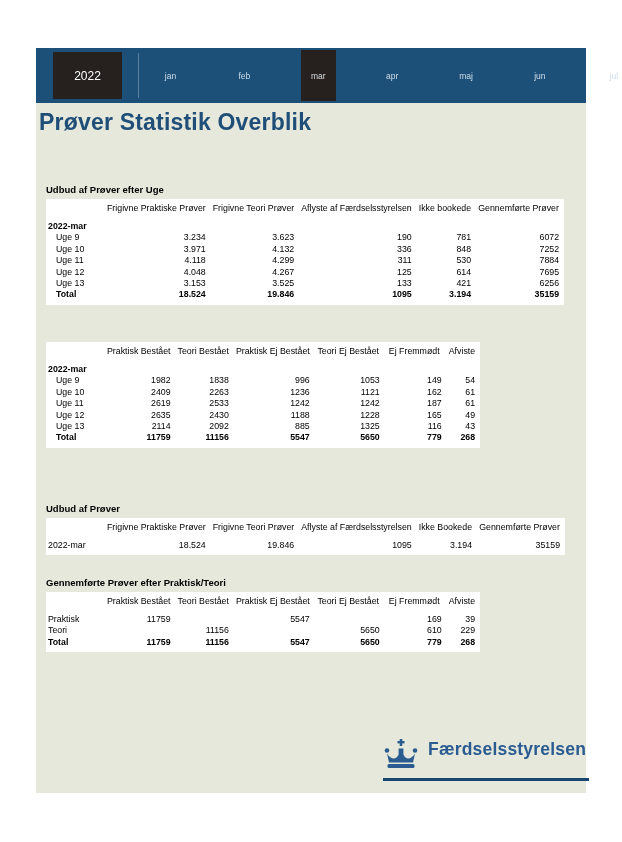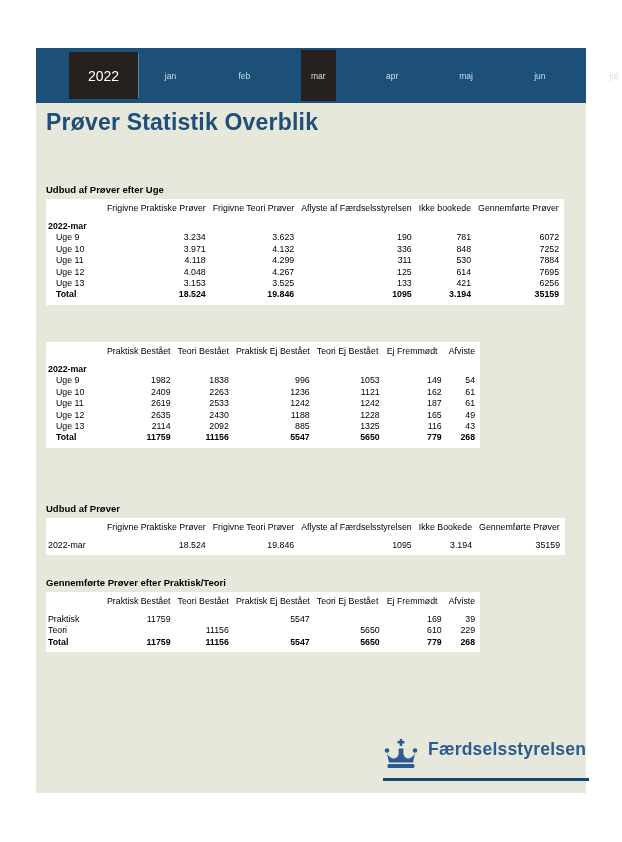--- a/index.html
+++ b/index.html
@@ -3,43 +3,43 @@
 <meta charset="utf-8">
 <style>
   html,body{margin:0;padding:0;}
   body{
     width:622px;height:842px;position:relative;overflow:hidden;
     background:#ffffff;font-family:"Liberation Sans",sans-serif;
   }
   
   .navbar{position:absolute;left:36px;top:48px;width:550px;height:55px;background:#1d5078;}
   .year-box{
-    position:absolute;left:33px;top:4px;width:69px;height:47px;background:#26211f;
-    color:#ffffff;font-size:14px;display:flex;align-items:center;justify-content:center;cursor:pointer;
+    position:absolute;left:17px;top:4px;width:69px;height:47px;background:#26211f;
+    color:#ffffff;font-size:12px;display:flex;align-items:center;justify-content:center;cursor:pointer;
   }
   .nav-sep{position:absolute;left:102px;top:5px;width:1px;height:45px;background:rgba(255,255,255,.28);}
   .months{position:absolute;left:117px;top:2px;height:51px;display:flex;gap:39px;}
   .month{
     width:34.9px;height:51px;display:flex;align-items:center;justify-content:center;
     color:#cfdde9;font-size:8.5px;cursor:pointer;
   }
   .month.selected{background:#26211f;color:#d9dde1;}
   
   .content{position:absolute;left:36px;top:103px;width:550px;height:690px;background:#e6e8db;}
   .page-title{
-    position:absolute;left:10px;top:6px;margin:0;
+    position:absolute;left:3px;top:6px;margin:0;
     font-size:23px;font-weight:700;color:#1f4e79;letter-spacing:.2px;
   }
   .section{position:absolute;left:2px;margin-left:8px;}
   .s0{top:81px}.s1{top:239px}.s2{top:400px}.s3{top:474px}
   .section h3{margin:0 0 4px 0;font-size:9.5px;font-weight:700;color:#000;}
   .panel{background:#ffffff;display:inline-block;padding:2px 5px 4px 0;}
   table.grid{border-collapse:collapse;font-size:8.8px;color:#000;}
   table.grid th{
-    font-weight:400;text-align:left;white-space:nowrap;padding:2px 0 3px 7px;
+    font-weight:400;text-align:center;white-space:nowrap;padding:2px 0 3px 7px;
   }
   table.grid th:first-child{text-align:left;padding-left:2px;}
   table.grid td{
     text-align:right;white-space:nowrap;padding:0 0 0 7px;line-height:11.4px;
   }
   table.grid td:first-child{text-align:left;padding-left:2px;}
   table.grid tbody tr:first-child td{padding-top:5px;}
   table.grid tr.lvl1 td:first-child{padding-left:10px;}
   table.grid tr.group td,table.grid tr.total td{font-weight:700;}
   

